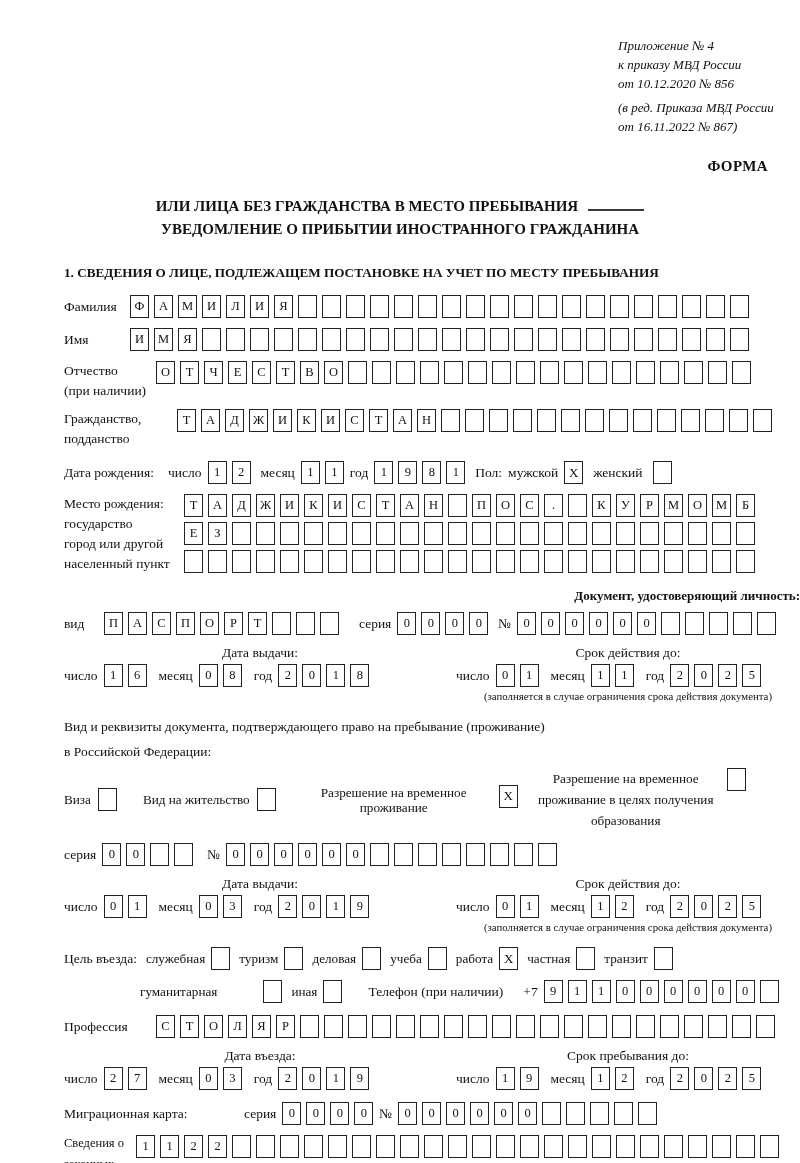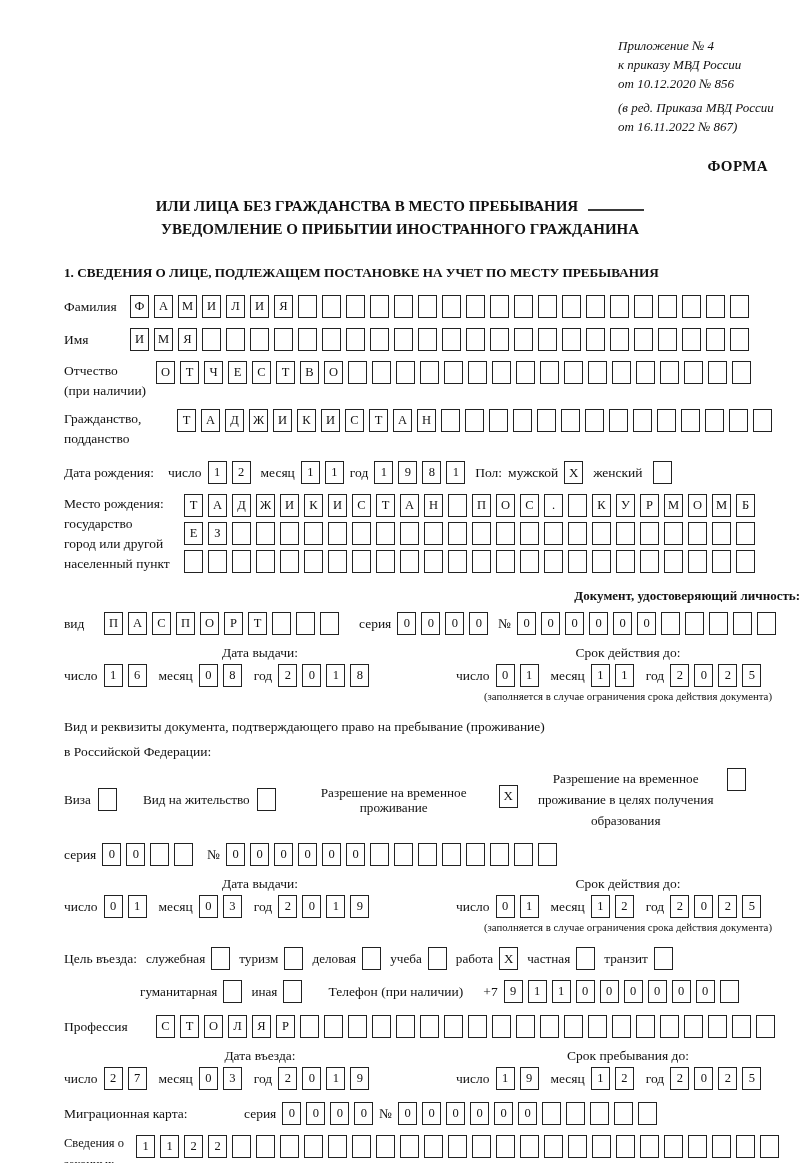--- a/index.html
+++ b/index.html
@@ -556,21 +556,21 @@
       <span>частная</span>
       <span class="chk"></span>
     </span>
     <span class="p-opt">
       <span>транзит</span>
       <span class="chk"></span>
     </span>
   </div>
 
   <div class="purpose mt10" style="margin-left:140px;">
-    <span class="p-opt" style="margin-left:0;">
+    <span class="p-opt" style="margin-left:0;gap:40px;">
       <span>гуманитарная</span>
       <span class="chk"></span>
     </span>
     <span class="p-opt ml10">
       <span>иная</span>
       <span class="chk"></span>
     </span>
     <span class="inline-lbl ml26">Телефон (при наличии)</span>
     <span class="inline-lbl ml20">+7</span>
     <span class="boxrow ml6">

